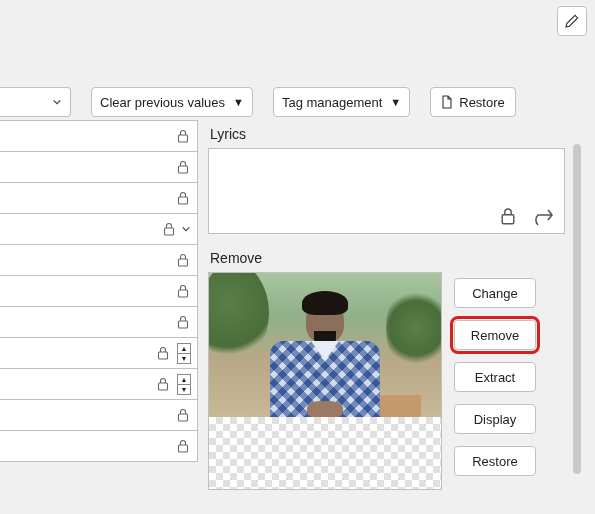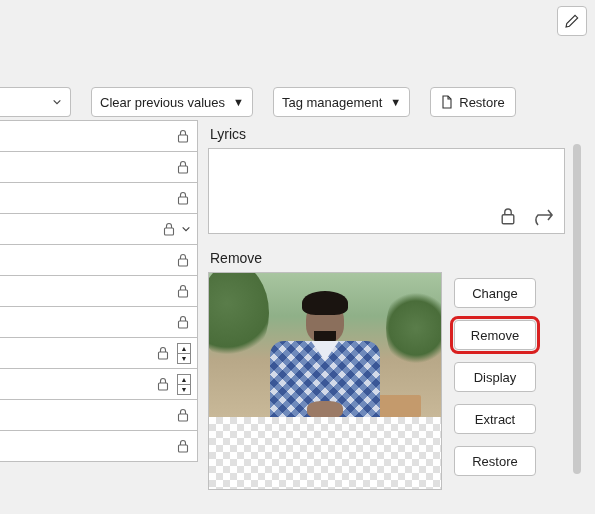--- a/index.html
+++ b/index.html
@@ -218,24 +218,24 @@
           <div class="checker"></div>
         </div>
         <div class="cover-btns">
           <div class="cbtn">
               <span>Change</span>
             </div>
           <div class="cbtn hl">
               <span>Remove</span>
             </div>
           <div class="cbtn">
+              <span>Extract</span>
+            </div>
+          <div class="cbtn">
               <span>Display</span>
-            </div>
-          <div class="cbtn">
-              <span>Extract</span>
             </div>
           <div class="cbtn">
               <span>Restore</span>
             </div>
         </div>
       </div>
       <div class="scrollbar"></div>
     </div>
   </div>
 </div>

